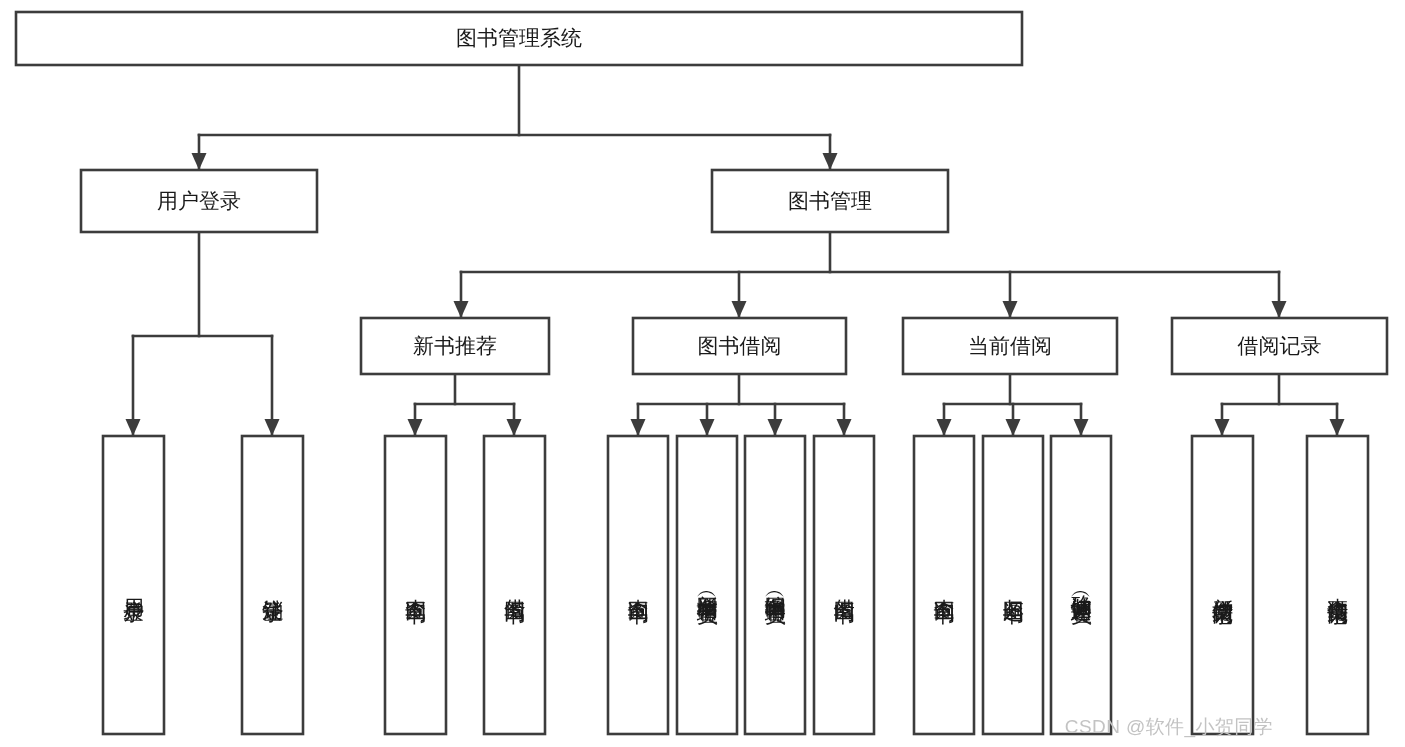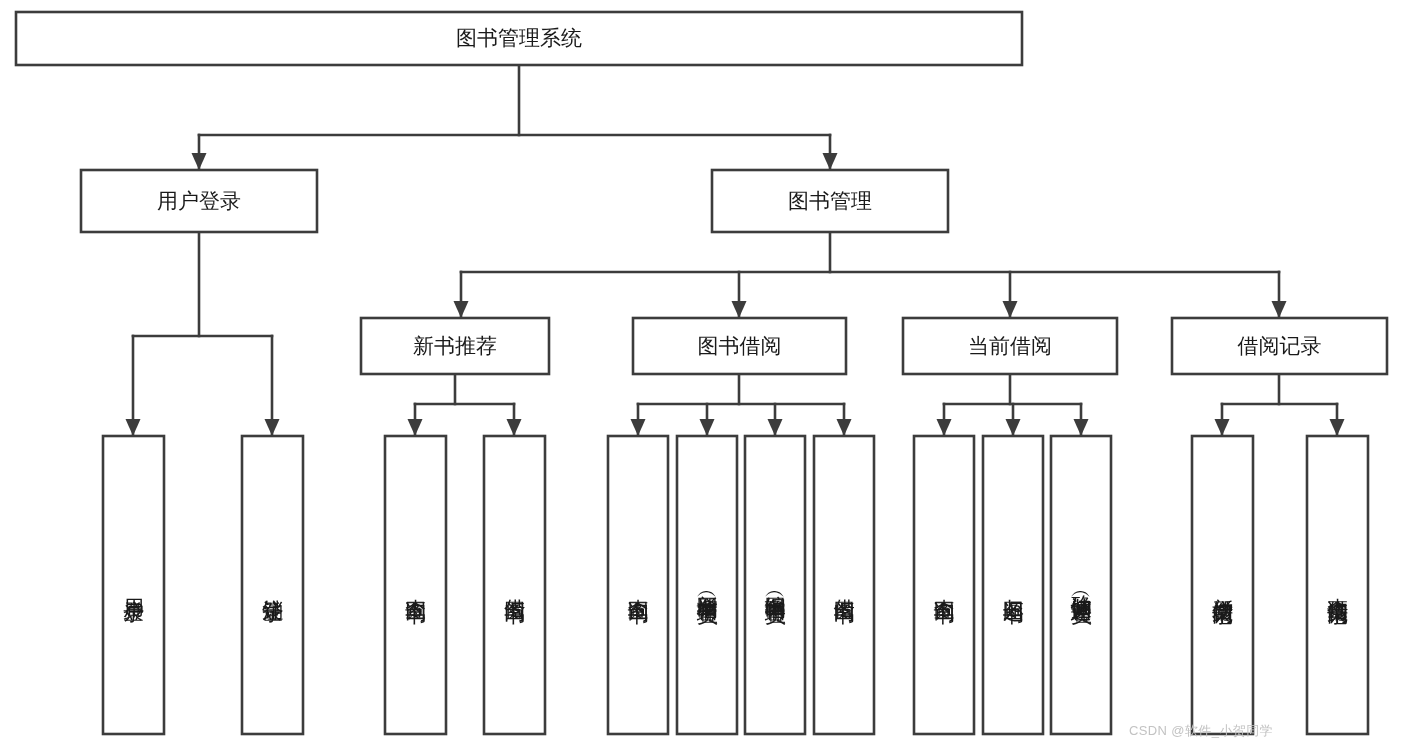--- a/index.html
+++ b/index.html
@@ -62,21 +62,21 @@
     align-items: center;
     justify-content: center;
     white-space: nowrap;
     pointer-events: none;
   }
   #watermark {
     position: absolute;
     right: 10px;
     bottom: 7px;
     font-family: "Liberation Sans", "DejaVu Sans", sans-serif;
-    font-size: 13px;
+    font-size: 19px;
     color: #c3c3c3;
     letter-spacing: 0.4px;
     white-space: nowrap;
   }
 </style>
 </head>
 <body>
 
 <div id="diagram-root">
 

